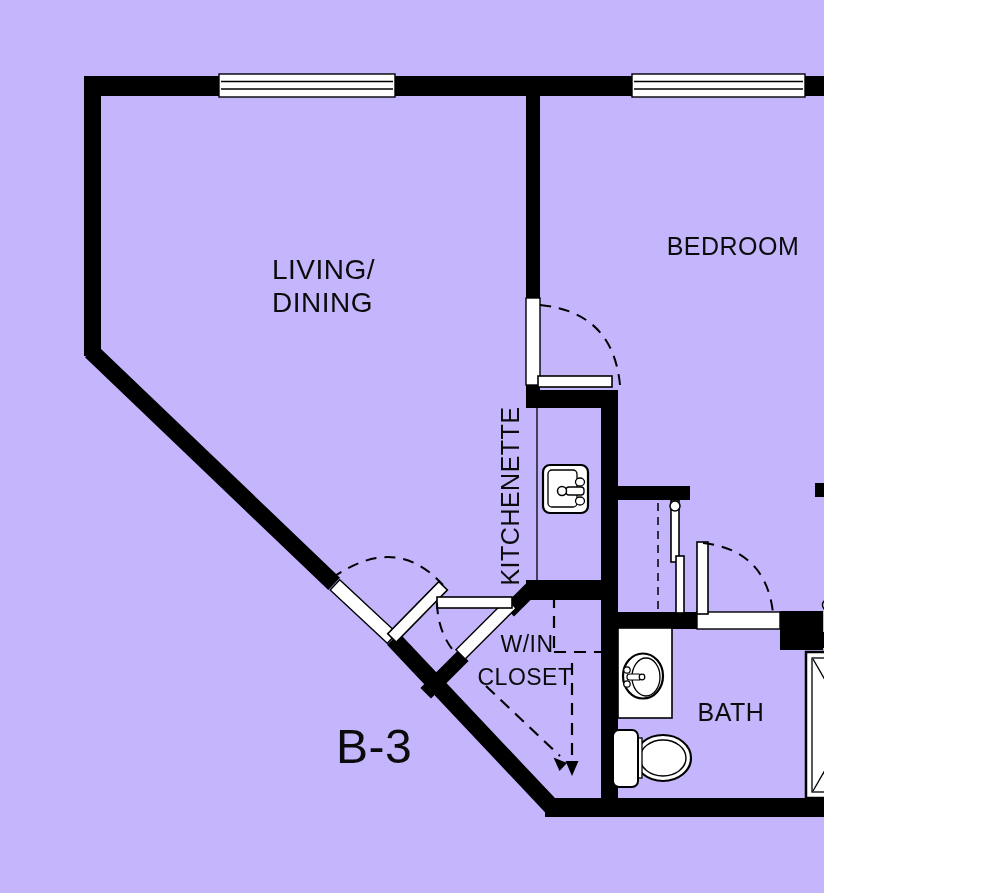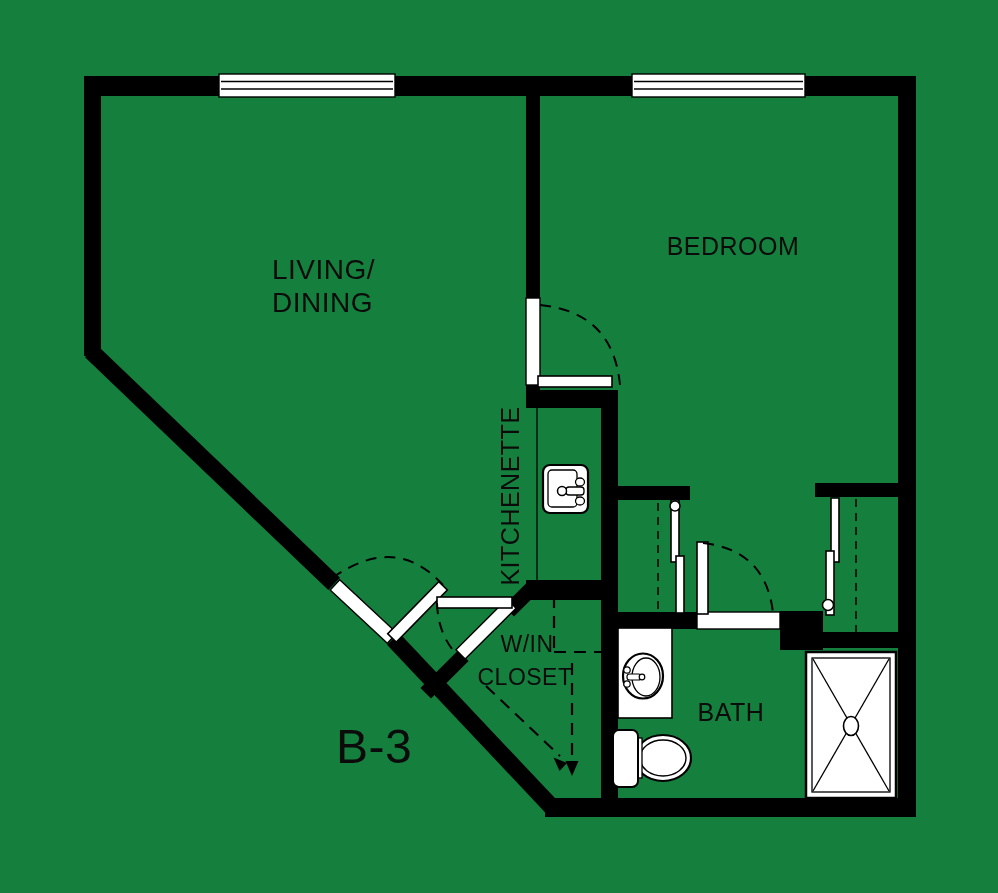--- a/index.html
+++ b/index.html
@@ -1,16 +1,16 @@
 <!DOCTYPE html>
 <html><head>
 <meta charset="utf-8">
 <style>
   html,body{margin:0;padding:0;background:#ffffff;}
-  .page{position:relative;width:998px;height:893px;background:#15803d;overflow:hidden;}
+  .page{position:relative;width:824px;height:893px;background:#c4b5fd;overflow:hidden;}
   svg{display:block;}
   .wall{fill:#000000;stroke:none;}
   .wline{stroke:#000000;stroke-linecap:square;fill:none;}
   .opening{fill:#ffffff;stroke:#000000;stroke-width:1.4;}
   .leaf{fill:#ffffff;stroke:#000000;stroke-width:1.6;}
   .fix{fill:#ffffff;stroke:#000000;}
   .arc{fill:none;stroke:#000000;stroke-width:2;stroke-dasharray:11 8;}
   .bdash{fill:none;stroke:#000000;stroke-width:2.2;stroke-dasharray:12 8;}
   .rod{fill:none;stroke:#000000;stroke-width:1.5;stroke-dasharray:8 6;}
   .thin{fill:none;stroke:#000000;stroke-width:1.3;}

